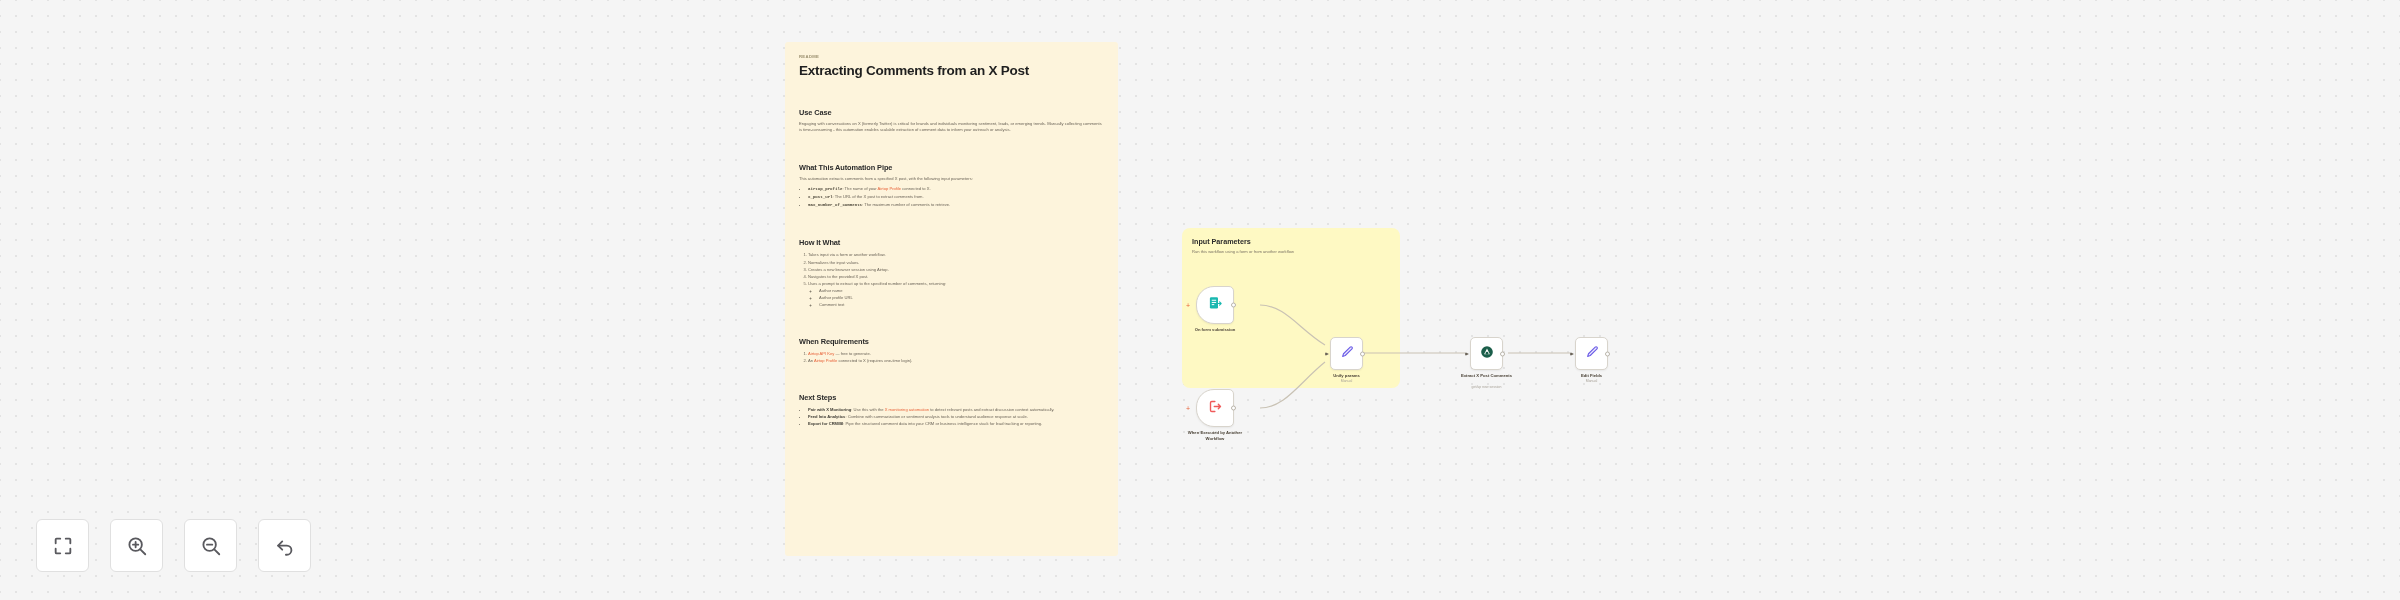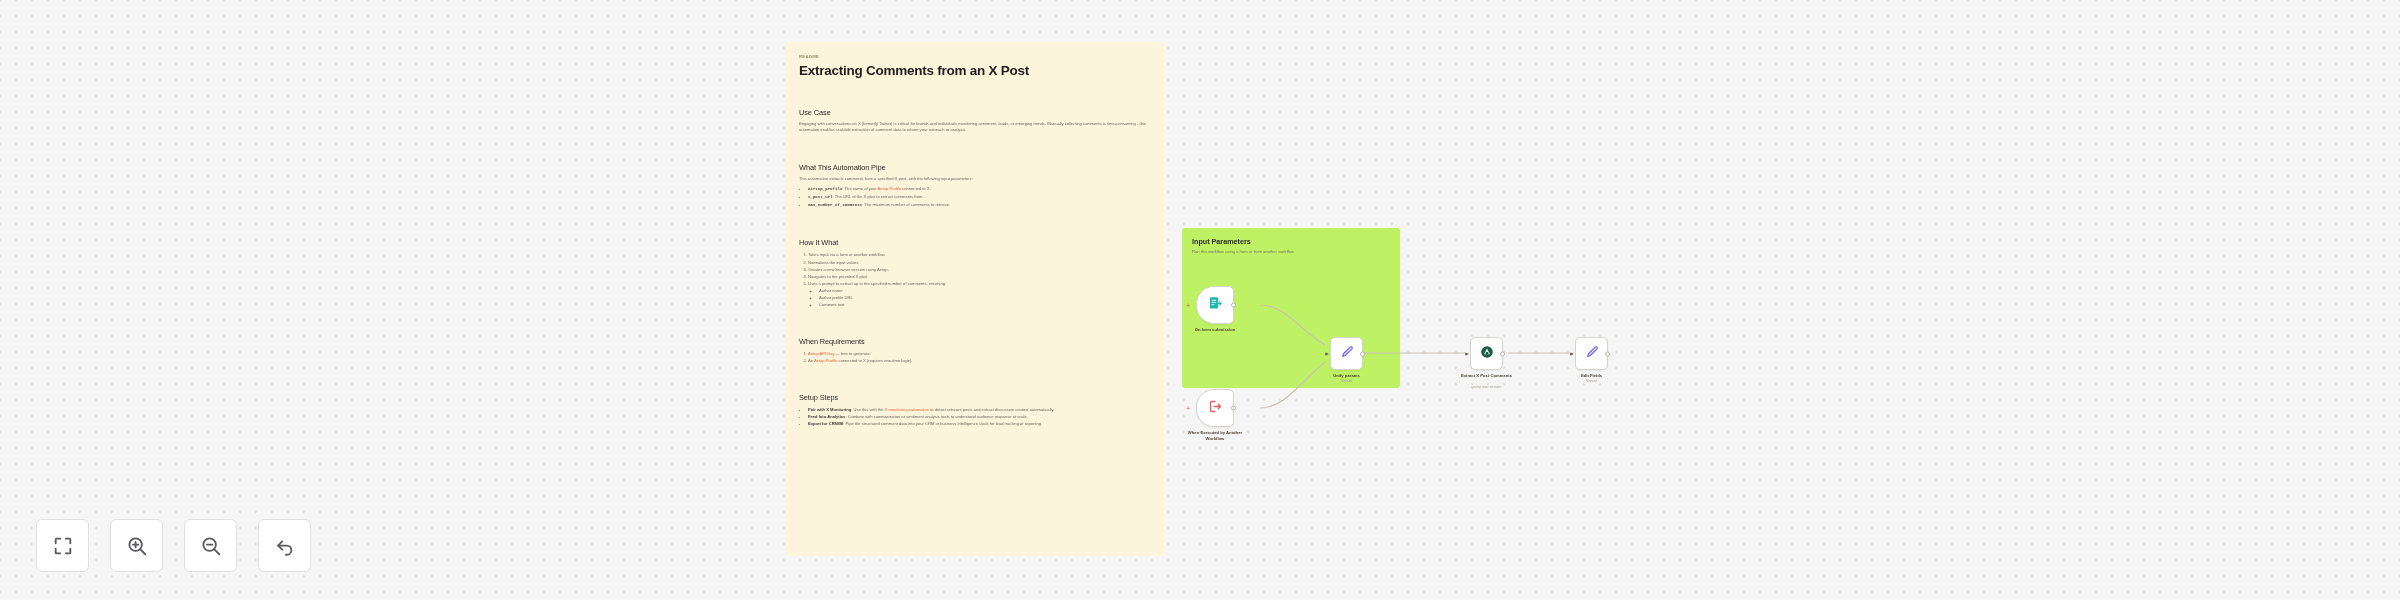--- a/index.html
+++ b/index.html
@@ -15,21 +15,21 @@
       radial-gradient(circle, #e3e3e3 1px, transparent 1px);
     background-size: 16px 16px;
     background-position: 8px 8px;
     position: relative;
   }
 
   
   .doc-note {
     position: absolute;
     left: 785px; top: 42px;
-    width: 380px; height: 514px;
+    width: 333px; height: 514px;
     background: #fdf4dc;
     border-radius: 3px;
     padding: 12px 14px 10px 14px;
     overflow: hidden;
   }
   .doc-eyebrow {
     font-size: 4.2px;
     font-weight: bold;
     letter-spacing: 0.35px;
     color: #9a8f6e;
@@ -39,21 +39,21 @@
   .doc-title {
     font-size: 13.5px;
     font-weight: bold;
     color: #1f1f1f;
     letter-spacing: -0.25px;
     line-height: 1.15;
     margin-bottom: 14px;
   }
   .doc-h2 {
     font-size: 7.4px;
-    font-weight: normal;
+    font-weight: bold;
     color: #2b2b2b;
     margin-top: 29px;
     margin-bottom: 4px;
     letter-spacing: -0.1px;
   }
   .doc-p {
     font-size: 4.1px;
     line-height: 1.62;
     color: #6b6458;
     margin-bottom: 3px;
@@ -83,22 +83,22 @@
     font-weight: bold;
   }
   .lnk { color: #e8633a; text-decoration: none; }
   .strong { font-weight: bold; color: #3d3a33; }
 
   
   .wf-note {
     position: absolute;
     left: 1182px; top: 228px;
     width: 218px; height: 160px;
-    background: #bef264;
-    border-radius: 3px;
+    background: #fef9c3;
+    border-radius: 8px;
     padding: 9px 10px;
   }
   .wf-title {
     font-size: 7.2px;
     font-weight: bold;
     color: #2b2b2b;
     margin-bottom: 3px;
   }
   .wf-sub {
     font-size: 4.1px;
@@ -248,21 +248,21 @@
   <div class="doc-h2">When Requirements</div>
   <ol class="doc-list num">
     <li>
       <a class="lnk" href="#">Airtop API Key</a><span> — free to generate.</span>
     </li>
     <li>
       <span>An </span><a class="lnk" href="#">Airtop Profile</a><span> connected to X (requires one-time login).</span>
     </li>
   </ol>
 
-  <div class="doc-h2">Setup Steps</div>
+  <div class="doc-h2">Next Steps</div>
   <ul class="doc-list bul">
     <li>
       <span class="strong">Pair with X Monitoring</span><span>: Use this with the </span><a class="lnk" href="#">X monitoring automation</a><span> to detect relevant posts and extract discussion context automatically.</span>
     </li>
     <li>
       <span class="strong">Feed Into Analytics</span><span>: Combine with summarization or sentiment analysis tools to understand audience response at scale.</span>
     </li>
     <li>
       <span class="strong">Export for CRM/BI</span><span>: Pipe the structured comment data into your CRM or business intelligence stack for lead tracking or reporting.</span>
     </li>

